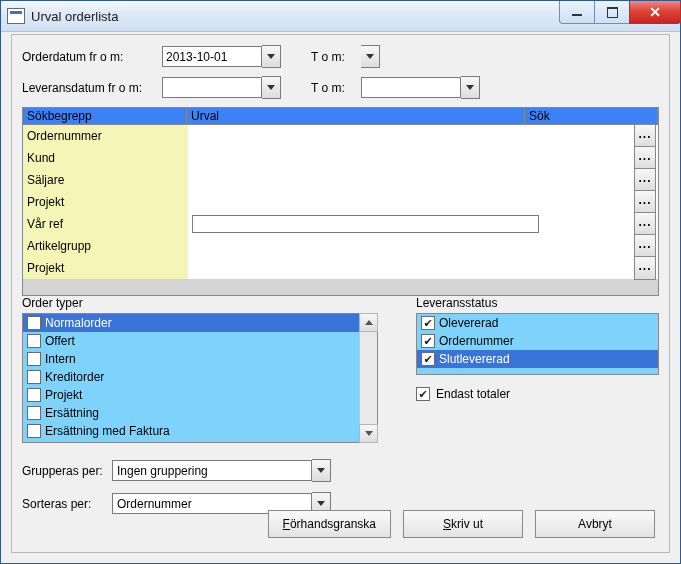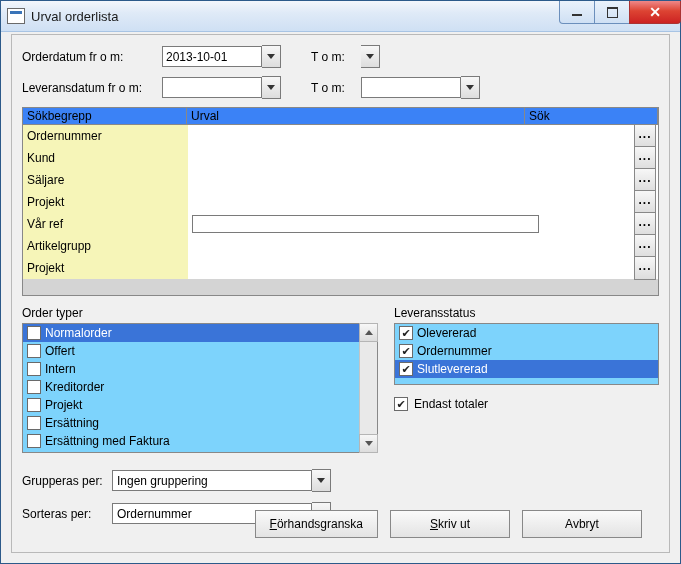--- a/index.html
+++ b/index.html
@@ -36,21 +36,21 @@
   .gh-sok{width:134px;}
   .grow{display:flex;height:22px;align-items:stretch;}
   .gc-label{width:165px;background:#f6f5b8;padding:2px 4px;display:flex;align-items:center;box-sizing:border-box;}
   .gc-urval{flex:1;padding:0 4px;display:flex;align-items:center;}
   .gc-sok{width:115px;display:flex;align-items:center;justify-content:flex-end;padding-right:2px;box-sizing:border-box;}
   .ellbtn{width:20px;height:18px;border:1px solid #888;background:linear-gradient(to bottom,#f7f7f7,#ddd);display:flex;align-items:center;justify-content:center;font-weight:bold;letter-spacing:1px;padding-bottom:4px;}
   .gc-urval input{width:100%;height:18px;border:1px solid #7a7a7a;padding:0 3px;box-sizing:border-box;font:inherit;}
   .gspacer{height:16px;background:#d4d4d4;}
 
   
-  .lists{display:flex;margin-top:10px;gap:16px;}
+  .lists{display:flex;gap:38px;}
   .listcol{display:flex;flex-direction:column;}
   .listcol.left{width:356px;}
   .listcol.right{flex:1;}
   .listlabel{margin-bottom:3px;}
   .listbox{border:1px solid #888;background:#7dd3fc;height:128px;display:flex;}
   .listbox.small{height:60px;}
   .lbitems{flex:1;overflow:hidden;}
   .lbrow{display:flex;align-items:center;height:16px;padding:1px 4px;gap:4px;}
   .lbrow.sel{background:#3a74d8;color:#fff;}
   .cb{width:12px;height:12px;border:1px solid #6a6a6a;background:#fff;display:inline-flex;align-items:center;justify-content:center;font-size:10px;color:#222;flex-shrink:0;}
@@ -62,21 +62,21 @@
   .strack{flex:1;}
 
   .chkline{display:flex;align-items:center;gap:6px;margin-top:12px;}
 
   .bottomrow{display:flex;align-items:center;margin-top:16px;}
   .bottomrow .blbl{width:90px;}
   .combo{display:flex;align-items:center;}
   .combo .cfield{width:200px;height:21px;border:1px solid #7a7a7a;background:#fff;display:flex;align-items:center;padding:0 4px;box-sizing:border-box;}
   .combo.small .cfield{width:200px;}
 
-  .actions{position:absolute;right:27px;bottom:14px;display:flex;gap:12px;}
+  .actions{position:absolute;right:14px;bottom:14px;display:flex;gap:12px;}
   .btn{min-width:90px;height:26px;border:1px solid #888;background:linear-gradient(to bottom,#fafafa,#e3e3e3);display:flex;align-items:center;justify-content:center;padding:0 14px;}
   .btn u{text-decoration:underline;}
 </style>
 </head>
 <body>
 
 <div class="window">
   <div class="titlebar">
     <span class="title-icon"></span>
     <span class="title-text">Urval orderlista</span>

